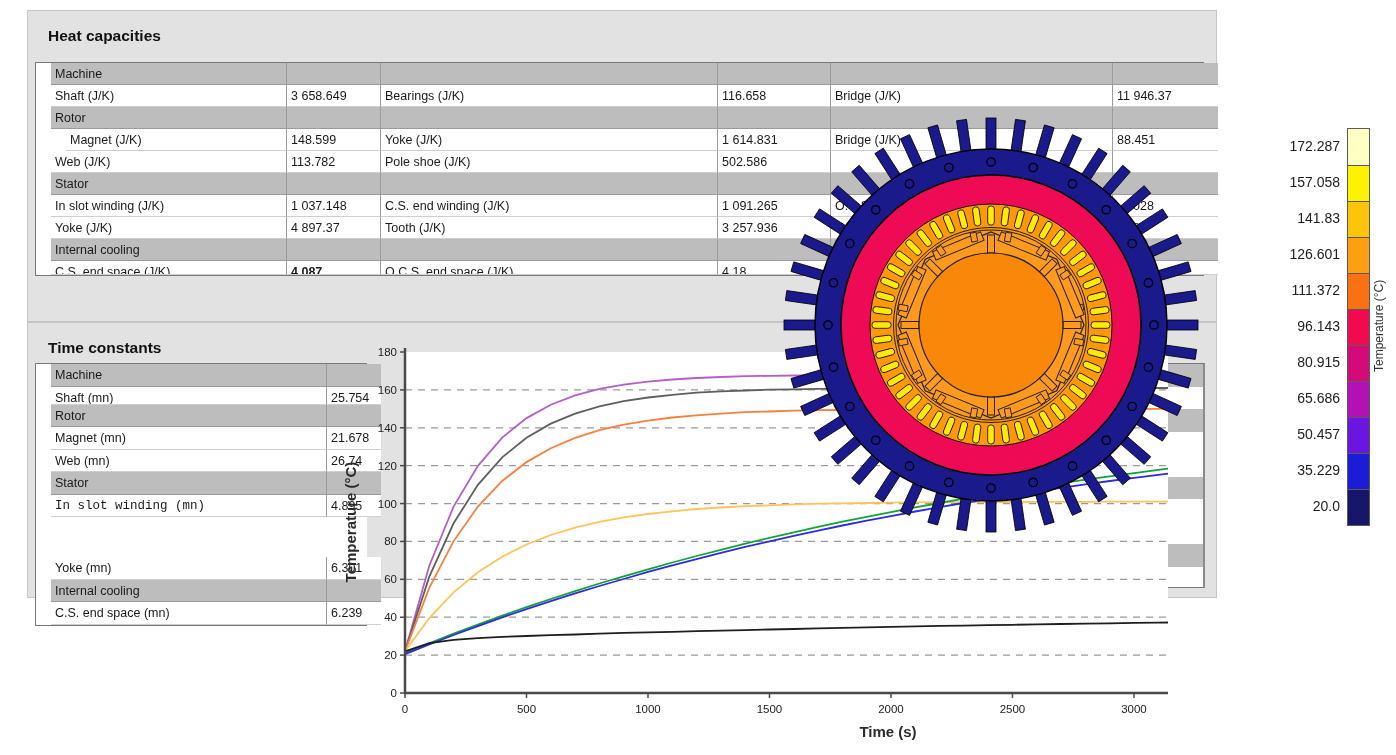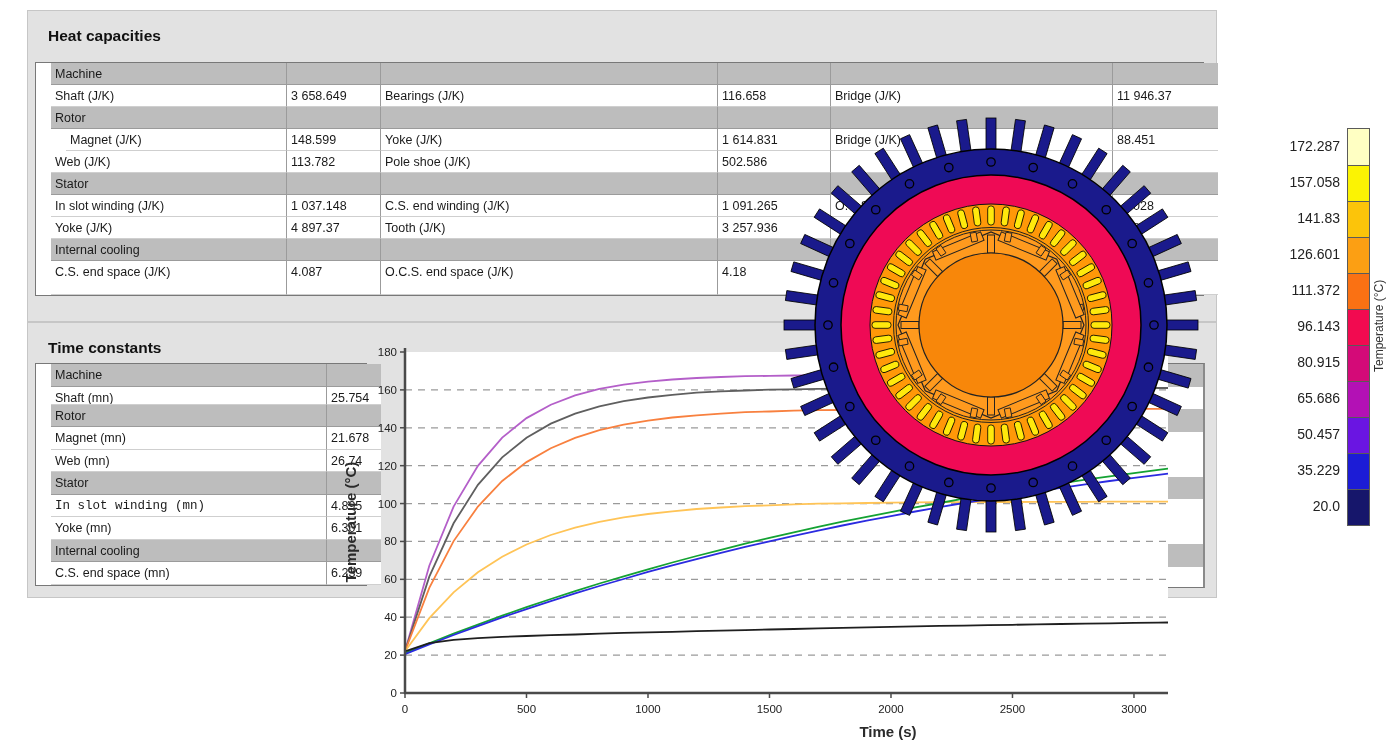--- a/index.html
+++ b/index.html
@@ -112,23 +112,23 @@
         <div class="cell" style="line-height: 22px;">… 8</div>
       </div>
       <div class="trow section" style="grid-template-columns: 236px 94px 337px 113px 282px 105px; height: 22px;">
         <div class="cell" style="line-height: 22px;">Internal cooling</div>
         <div class="cell" style="line-height: 22px;"></div>
         <div class="cell" style="line-height: 22px;"></div>
         <div class="cell" style="line-height: 22px;"></div>
         <div class="cell" style="line-height: 22px;"></div>
         <div class="cell" style="line-height: 22px;"></div>
       </div>
-      <div class="trow" style="grid-template-columns: 236px 94px 337px 113px 282px 105px; height: 34px;">
+      <div class="trow" style="grid-template-columns: 236px 94px 337px 113px 282px 105px; height: 14px;">
         <div class="cell" style="line-height: 22px;">C.S. end space (J/K)</div>
-        <div class="cell" style="line-height: 22px;">4.087</div>
+        <div class="cell" style="line-height: 22px; font-weight: bold;">4.087</div>
         <div class="cell" style="line-height: 22px;">O.C.S. end space (J/K)</div>
         <div class="cell" style="line-height: 22px;">4.18</div>
         <div class="cell" style="line-height: 22px;"></div>
         <div class="cell" style="line-height: 22px;"></div>
       </div>
     </div>
   <div class="tbl noright" id="tbl-time" style="left:35px;top:363px;width:332px;border-right:none;">
       <div class="trow section" style="grid-template-columns: 276px 54px; height: 22.5px;">
         <div class="cell" style="line-height: 22.5px;">Machine</div>
         <div class="cell" style="line-height: 22.5px;"></div>
@@ -150,21 +150,21 @@
         <div class="cell" style="line-height: 22.5px;">26.74</div>
       </div>
       <div class="trow section" style="grid-template-columns: 276px 54px; height: 22.5px;">
         <div class="cell" style="line-height: 22.5px;">Stator</div>
         <div class="cell" style="line-height: 22.5px;"></div>
       </div>
       <div class="trow" style="grid-template-columns: 276px 54px; height: 22.5px;">
         <div class="cell" style="line-height: 22.5px; font-family: Liberation Mono, monospace;">In slot winding (mn)</div>
         <div class="cell" style="line-height: 22.5px;">4.895</div>
       </div>
-      <div class="trow" style="grid-template-columns: 276px 54px; height: 22.5px;">
+      <div class="trow" style="grid-template-columns: 276px 54px; height: 22.5px; margin-top: 40px;">
         <div class="cell" style="line-height: 22.5px;">Yoke (mn)</div>
         <div class="cell" style="line-height: 22.5px;">6.301</div>
       </div>
       <div class="trow section" style="grid-template-columns: 276px 54px; height: 22.5px;">
         <div class="cell" style="line-height: 22.5px;">Internal cooling</div>
         <div class="cell" style="line-height: 22.5px;"></div>
       </div>
       <div class="trow" style="grid-template-columns: 276px 54px; height: 22.5px;">
         <div class="cell" style="line-height: 22.5px;">C.S. end space (mn)</div>
         <div class="cell" style="line-height: 22.5px;">6.239</div>

